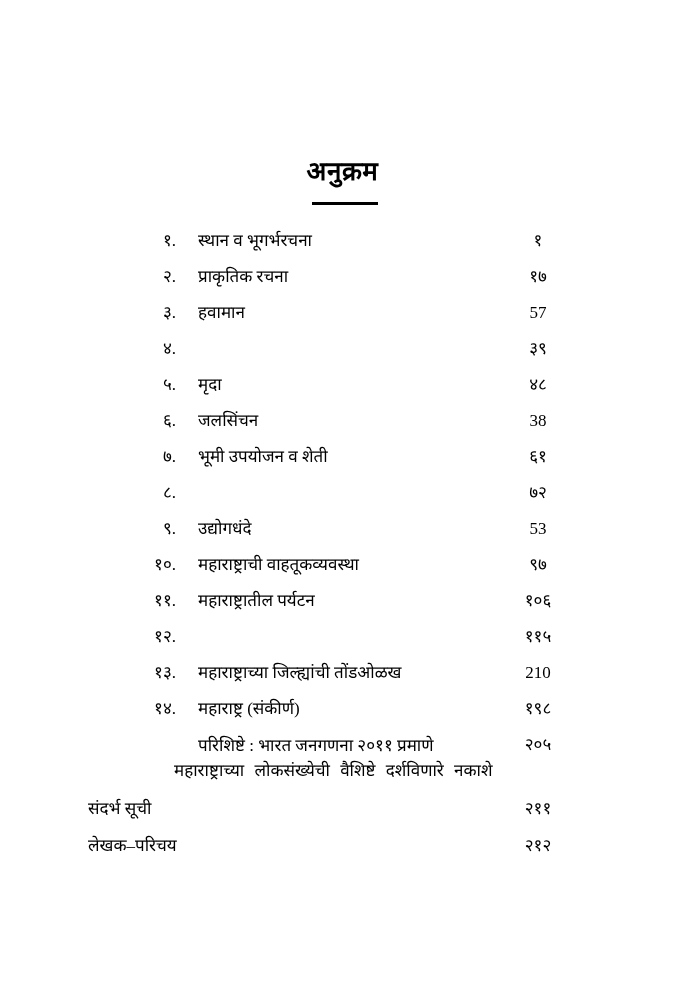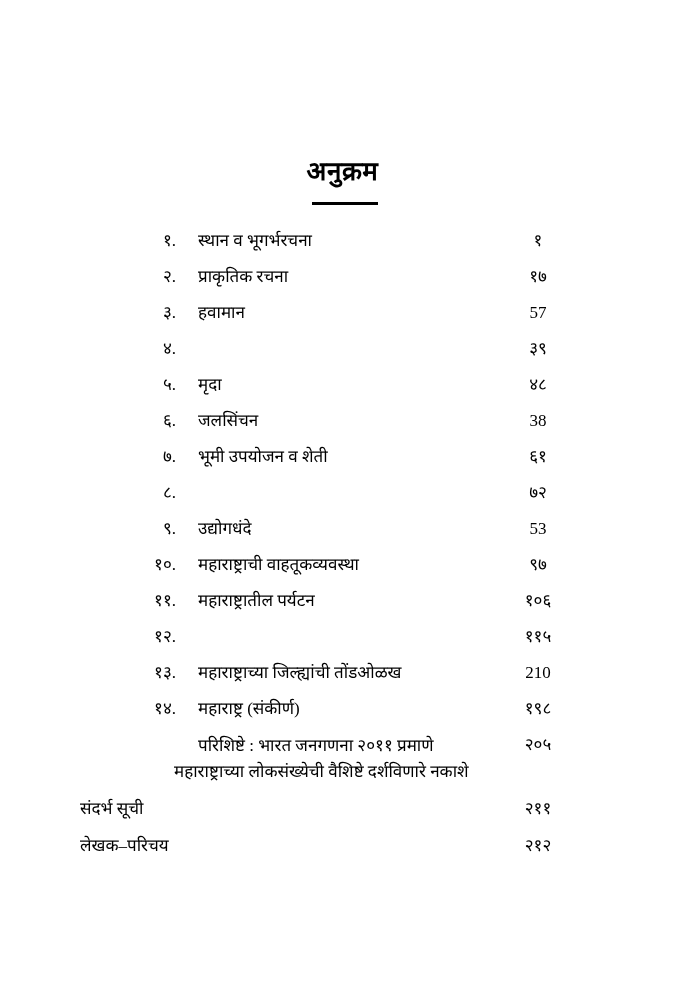--- a/index.html
+++ b/index.html
@@ -100,25 +100,26 @@
     font-size: 17px;
     line-height: 26px;
     max-width: 330px;
   }
   .appendix-line {
     display: block;
     white-space: nowrap;
   }
   .appendix-line.l2 {
     margin-left: -24px;
+    font-family: Liberation Mono, monospace;
   }
 
   
   .toc-row.plain .toc-label {
-    margin-left: 0;
+    margin-left: 8px;
     padding-left: 80px;
   }
   .toc-row.plain { height: 37px; }
 
   .spacer-sm { height: 8px; }
 </style>
 </head>
 <body>
 
 <div class="page">

